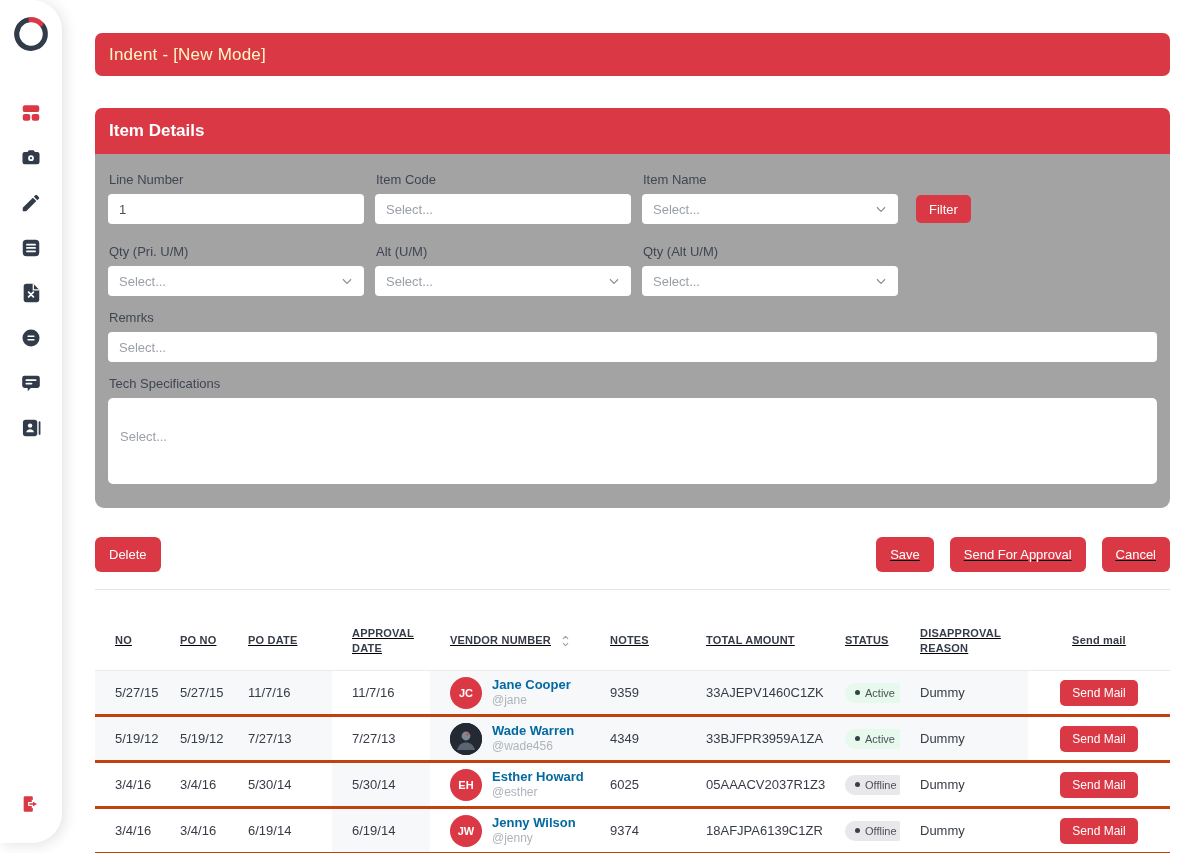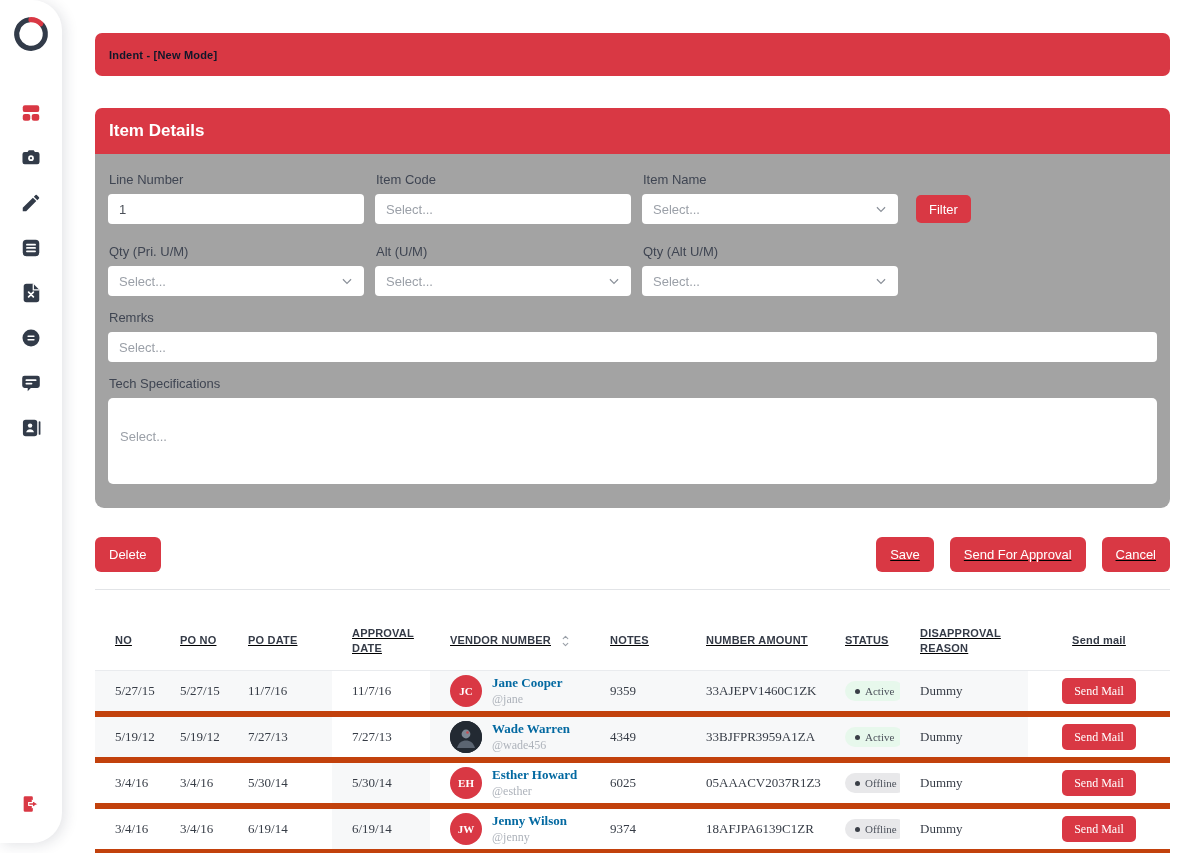--- a/index.html
+++ b/index.html
@@ -19,21 +19,21 @@
   .side-icon svg { width:22px; height:22px; display:block; }
   .side-icon.active { color:#D93844; }
   .side-bottom { margin-top:auto; margin-bottom:28px; }
   .side-bottom .side-icon { color:#D93844; }
 
   
   .main { position:absolute; left:95px; top:0; width:1075px; }
 
   .titlebar { margin-top:33px; height:43px; background:#D93844; border-radius:7px;
     display:flex; align-items:center; padding-left:14px; }
-  .titlebar span { color:#0f172a; font-size:11px; font-weight:bold; letter-spacing:.2px; }
+  .titlebar span { color:#fef9c3; font-size:17px; font-weight:normal; letter-spacing:.2px; }
 
   .card { margin-top:32px; }
   .section-header { height:46px; background:#D93844; border-radius:7px 7px 0 0;
     display:flex; align-items:center; padding-left:14px; }
   .section-header span { color:#fff; font-size:17px; font-weight:bold; }
 
   .panel { background:#a3a3a3; border-radius:0 0 9px 9px; padding:12px 13px 20px 13px; }
   .form-row { display:grid; grid-template-columns:256px 256px 256px auto; column-gap:11px; }
   .form-row + .form-row, .form-block + .form-block, .form-row + .form-block { margin-top:14px; }
   .field label { display:block; font-size:13px; color:#3F4552; margin:6px 0 7px 1px; }
@@ -63,21 +63,21 @@
 
   
   .table { margin-top:22px; --cols:65px 68px 104px 98px 160px 96px 139px 75px 128px 142px; }
   .thead { display:grid; grid-template-columns:var(--cols); border-bottom:1px solid #E9EBEE;text-decoration:underline; }
   .th { min-height:58px; display:flex; align-items:center; padding-left:20px;
     font-size:11px; font-weight:bold; color:#353B47; letter-spacing:.2px; }
   .th span { line-height:1.4; }
   .sort-icon { margin-left:9px; color:#9AA0A8; display:inline-flex; flex-direction:column; cursor:pointer; }
   .sort-icon svg { width:11px; height:14px; display:block; }
   .trow { display:grid; grid-template-columns:var(--cols); height:46px;
-    border-bottom:6px solid #c2410c; background:#F7F8F9;font-family:Liberation Serif, serif; }
+    border-bottom:3px solid #c2410c; background:#F7F8F9; }
   .trow:nth-child(n+3) { background:#fff; }
   .td { display:flex; align-items:center; padding-left:20px; font-size:13px; color:#363C46; overflow:hidden; }
   .trow .c-approval { background:#fff; }
   .trow:nth-child(n+3) .c-approval { background:#F7F8F9; }
   .trow .c-sendmail { background:#fff; justify-content:center; padding-left:0; }
 
   .vendor { display:flex; align-items:center; gap:10px; }
   .avatar { width:32px; height:32px; border-radius:50%; flex:0 0 32px;
     display:flex; align-items:center; justify-content:center;
     background:#D93844; color:#fff; font-size:11px; font-weight:bold; overflow:hidden; }
@@ -306,21 +306,21 @@
               <svg viewBox="0 0 24 30" fill="none" stroke="currentColor" stroke-width="2.4" stroke-linecap="round" stroke-linejoin="round">
                 <path d="M7 10l5-5 5 5"></path>
                 <path d="M7 20l5 5 5-5"></path>
               </svg>
             </span>
           </div>
           <div class="th">
             <span>NOTES</span>
           </div>
           <div class="th">
-            <span>NUMBER AMOUNT</span>
+            <span>TOTAL AMOUNT</span>
           </div>
           <div class="th">
             <span>STATUS</span>
           </div>
           <div class="th">
             <span>DISAPPROVAL REASON</span>
           </div>
           <div class="th" style="justify-content: center; padding-left: 0px;">
             <span>Send mail</span>
           </div>

